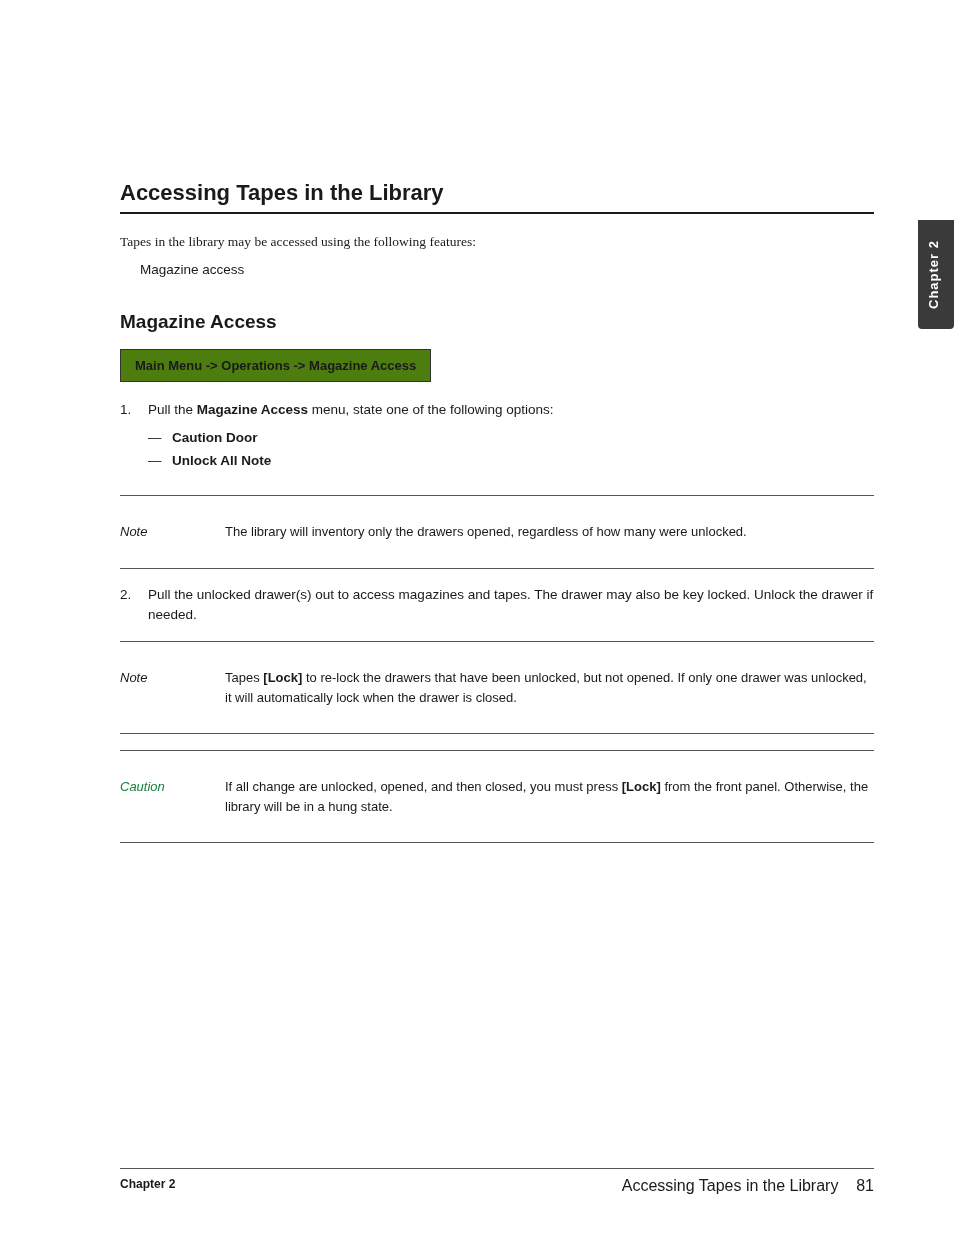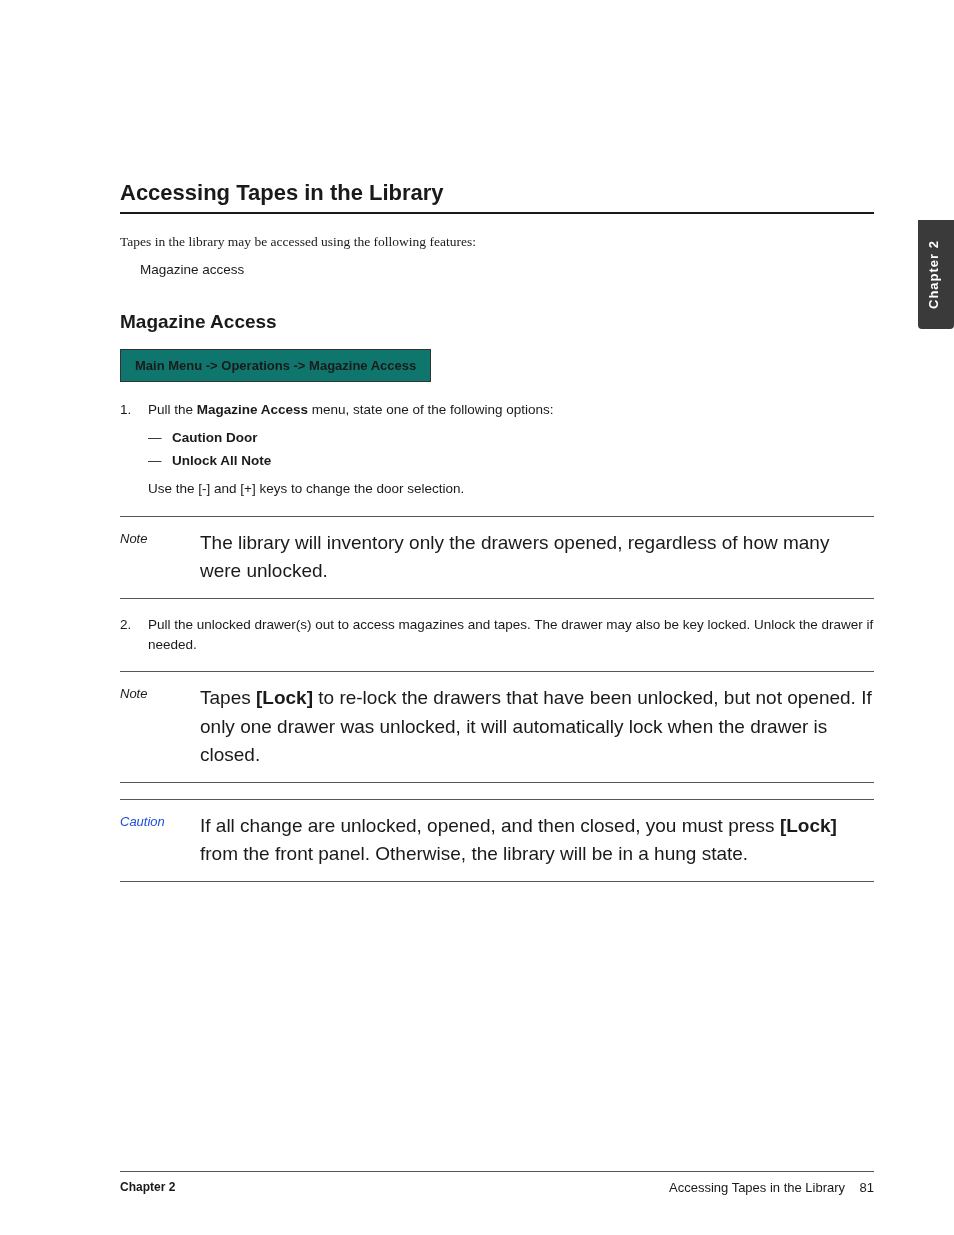--- a/index.html
+++ b/index.html
@@ -85,21 +85,21 @@
       font-family: Arial, Helvetica, sans-serif;
     }
 
     
     .menu-path-box {
       border: 1.5px solid #333;
       padding: 8px 14px;
       display: inline-block;
       margin-bottom: 18px;
       font-size: 13px;
-      background: #0f766e;
+      background: #4d7c0f;
     }
 
     .menu-path-box strong {
       font-weight: bold;
     }
 
     
     .step {
       display: flex;
       margin-bottom: 16px;
@@ -139,45 +139,46 @@
       font-size: 13.5px;
       margin-top: 8px;
       line-height: 1.5;
     }
 
     
     .note-row {
       display: flex;
       border-top: 1px solid #555;
       border-bottom: 1px solid #555;
-      padding: 12px 0;
+      padding: 26px 0;
       margin-bottom: 16px;
       font-size: 13px;
       line-height: 1.5;
     }
 
     .note-label {
       min-width: 80px;
       font-style: italic;
       font-weight: normal;
       color: #1a1a1a;
       font-size: 13px;
     }
 
     .note-content {
       flex: 1;
-      font-size: 19px;
-      line-height: 1.5;
+      font-size: 13px;
+      line-height: 1.5;
+      margin-left: 25px;
     }
 
     .caution-label {
       min-width: 80px;
       font-style: italic;
       font-weight: normal;
-      color: #1d4ed8;
+      color: #15803d;
       font-size: 13px;
     }
 
     
     .page-footer {
       position: absolute;
       bottom: 40px;
       left: 120px;
       right: 80px;
       border-top: 1px solid #555;
@@ -186,21 +187,21 @@
       justify-content: space-between;
       font-size: 12px;
       color: #1a1a1a;
     }
 
     .footer-left {
       font-weight: bold;
     }
 
     .footer-right {
-      font-size: 13px;
+      font-size: 16px;
     }
   </style>
 </head>
 <body>
 
 <div class="page-container">
 
   <div class="chapter-tab">Chapter 2</div>
 
   <div class="content-area">
@@ -232,23 +233,20 @@
           <div class="dash-item">
             <span class="dash">—</span>
             <span>Caution Door</span>
           </div>
           <div class="dash-item">
             <span class="dash">—</span>
             <span>Unlock All Note</span>
           </div>
         </div>
 
-        <p class="use-text">
-          <span>Use the </span><span>[-]</span><span> and </span><span>[+]</span><span> keys to change the door selection.</span>
-        </p>
       </div>
     </div>
 
     
     <div class="note-row">
       <span class="note-label">Note</span>
       <span class="note-content">The library will inventory only the drawers opened, regardless of how many were unlocked.</span>
     </div>
 
     

